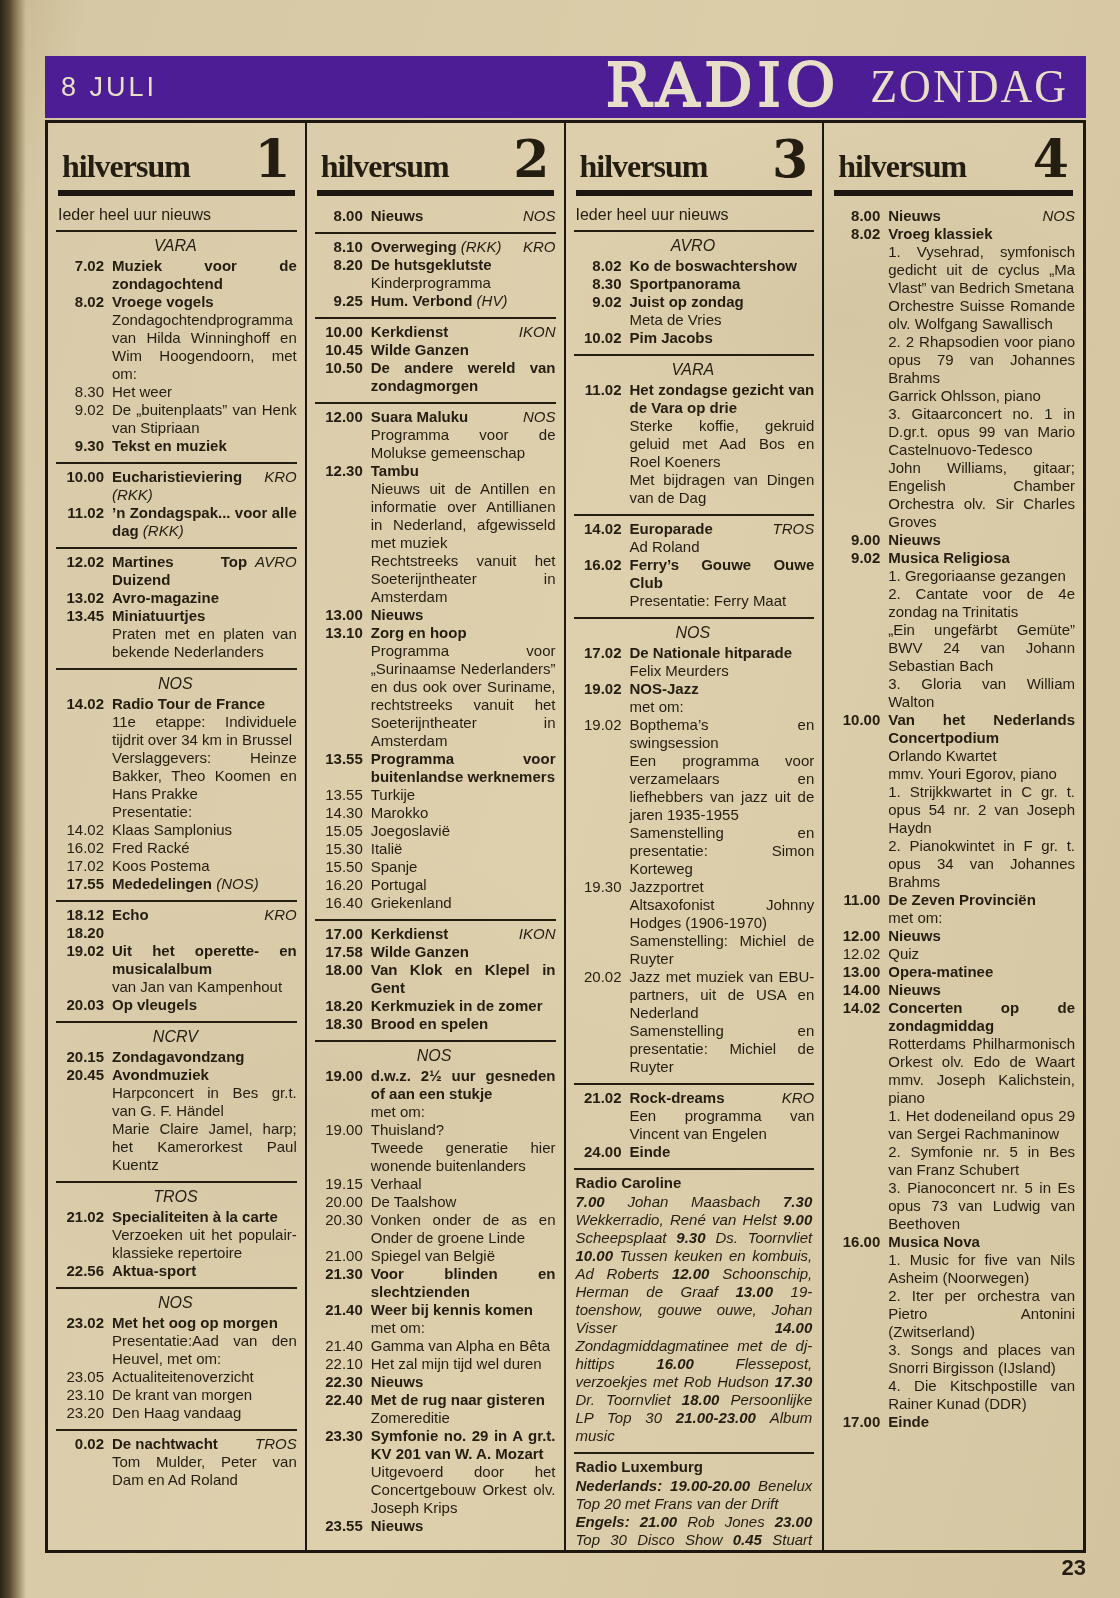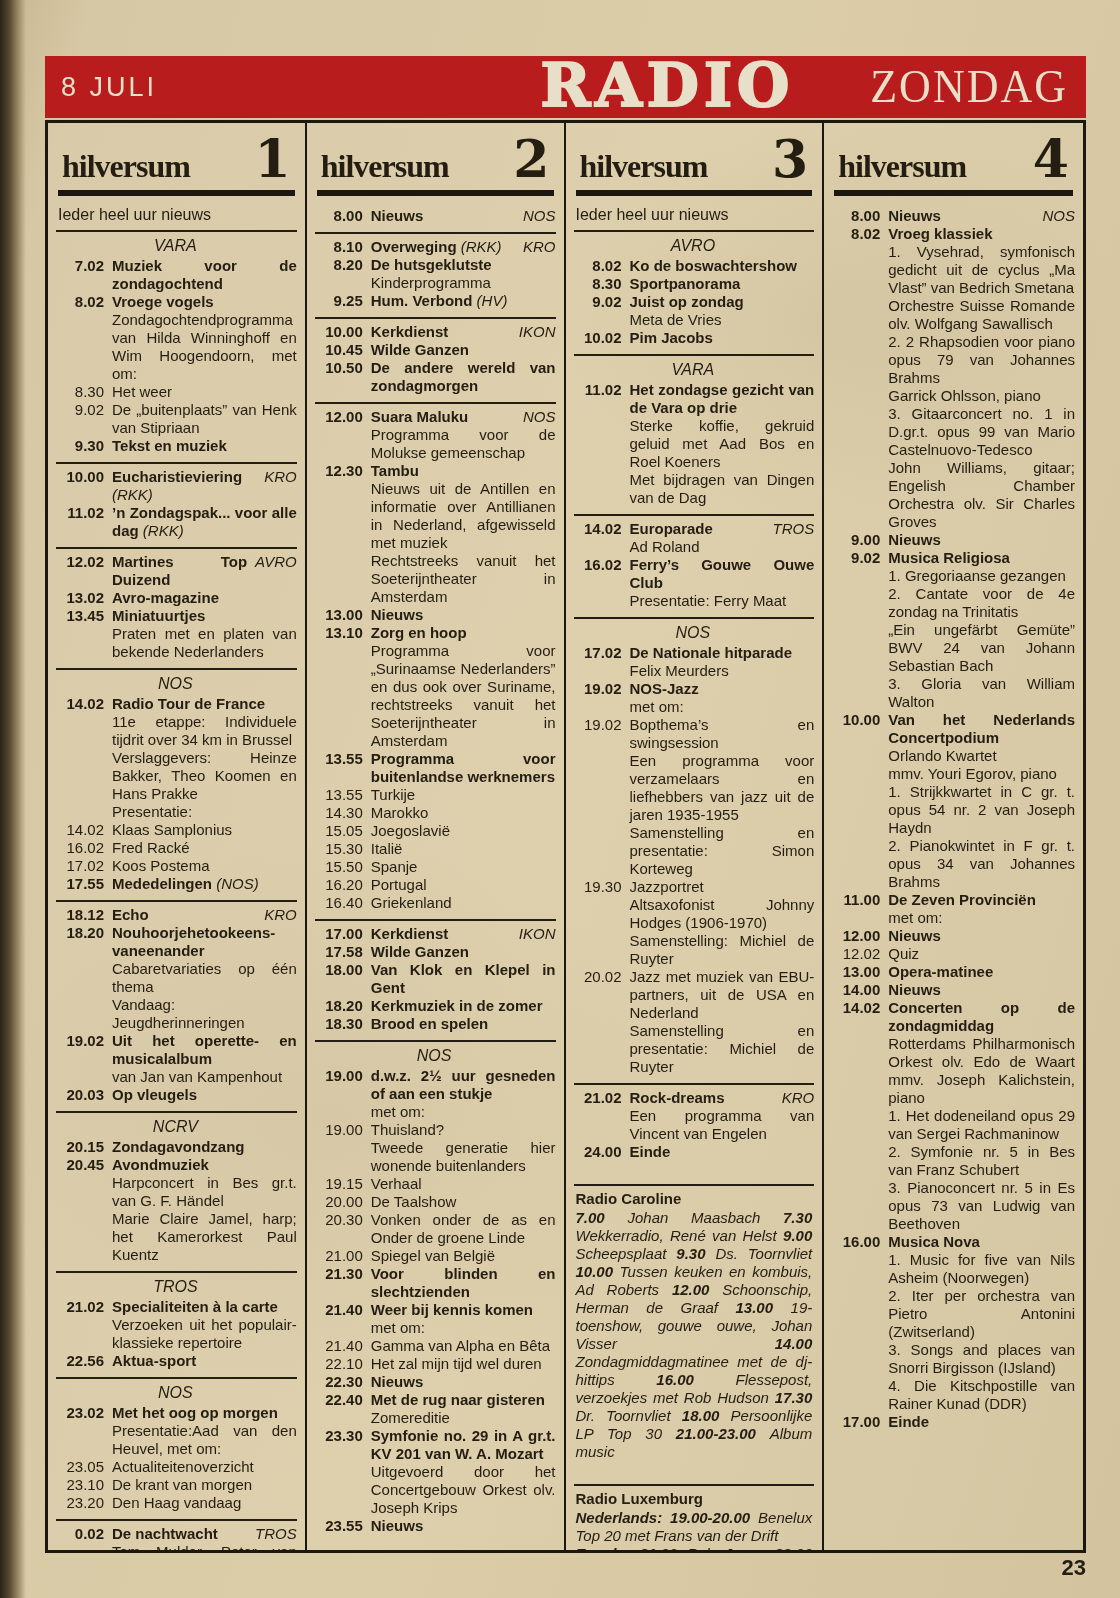--- a/index.html
+++ b/index.html
@@ -9,37 +9,37 @@
       radial-gradient(ellipse 500px 400px at 30% 70%, rgba(130,115,80,0.08), transparent 70%),
       linear-gradient(105deg, #c7b791 0%, #d7c8a5 6%, #dccda9 50%, #d3c39e 100%);
     font-family:"Liberation Sans", sans-serif;
     color:#241d12;
     position:relative;
   }
   .scan-edge{position:absolute;left:0;top:0;bottom:0;width:26px;
     background:linear-gradient(to right,#2a2318 0%,#55482f 35%,#9a8a66 70%,rgba(154,138,102,0) 100%);}
   .page{position:absolute;left:45px;top:56px;width:1041px;}
   
-  .band{height:62px;background:#b91c1c;color:#e8dfc8;display:flex;align-items:center;padding:0 18px 0 16px;box-sizing:border-box;gap:46px;}
+  .band{height:62px;background:#4c1d95;color:#e8dfc8;display:flex;align-items:center;padding:0 18px 0 16px;box-sizing:border-box;}
   .date{font-size:27px;letter-spacing:3px;margin-right:auto;font-weight:normal;}
-  .radio{font-family:"DejaVu Serif", serif;font-weight:bold;font-size:60px;letter-spacing:5px;line-height:1;
+  .radio{font-family:"DejaVu Serif", serif;font-weight:normal;font-size:60px;letter-spacing:5px;line-height:1;
     -webkit-text-stroke:2.2px #e8dfc8;margin-right:30px;transform:translateY(-2px);}
   .day{font-family:"Liberation Serif", serif;font-size:44px;letter-spacing:2px;line-height:1;transform:scaleY(1.05);}
   
   .grid{margin-top:2px;border:3px solid #1d1712;height:1433px;box-sizing:border-box;display:flex;background:rgba(255,250,235,0.06);}
   .col{width:25%;box-sizing:border-box;border-right:2px solid #1d1712;padding:0 8px;overflow:hidden;}
   .col:last-child{border-right:none;}
   .ch{display:flex;justify-content:space-between;align-items:baseline;padding:14px 6px 0 6px;}
   .chname{font-family:"Liberation Serif", serif;font-weight:bold;font-size:32px;letter-spacing:-1px;text-align:center;}
   .chnum{font-family:"DejaVu Serif", serif;font-weight:bold;font-size:52px;line-height:0.85;}
   .chrule{height:6px;background:#1d1712;margin:5px 2px 7px 2px;}
   .note{font-size:16px;padding:3px 2px 6px 2px;border-bottom:2px solid #241d12;}
   .sec{padding:4px 0 7px 0;font-size:15px;line-height:18px;}
   .sec + .sec{border-top:2px solid #241d12;}
-  .blk{border-top:2px solid #241d12;padding:4px 2px 7px 2px;font-size:15px;line-height:18px;margin-top:16px;}
+  .blk{border-top:2px solid #241d12;padding:4px 2px 7px 2px;font-size:15px;line-height:18px;}
   .netlabel{text-align:center;font-style:italic;font-size:16px;padding:1px 2px 2px 0;}
   .item{display:flex;}
   .time{flex:none;width:48px;text-align:right;padding-right:8px;}
   .body{flex:1;min-width:0;}
   .tl{text-align:justify;}
   .b,.tb,.blkh{font-weight:bold;}
   .inet{float:right;font-style:italic;padding-left:8px;}
   .iti{font-style:italic;}
   .sub{text-align:justify;}
   .sub.i{font-style:italic;}
@@ -174,25 +174,20 @@
         </div>
         <div class="sec">
           <div class="item">
             <div class="time b">18.12</div>
             <div class="body">
               <div class="tl"><span class="inet">KRO</span><span class="tb">Echo</span></div>
             </div>
           </div>
           <div class="item">
             <div class="time b">18.20</div>
-            <div class="body">
-              <div class="tl"><span class="tb">Nouhoorjehetookeens-vaneenander</span></div>
-              <div class="sub">Cabaretvariaties op één thema</div>
-              <div class="sub">Vandaag: Jeugdherinneringen</div>
-            </div>
           </div>
           <div class="item">
             <div class="time b">19.02</div>
             <div class="body">
               <div class="tl"><span class="tb">Uit het operette- en musicalalbum</span></div>
               <div class="sub">van Jan van Kampenhout</div>
             </div>
           </div>
           <div class="item">
             <div class="time b">20.03</div>

